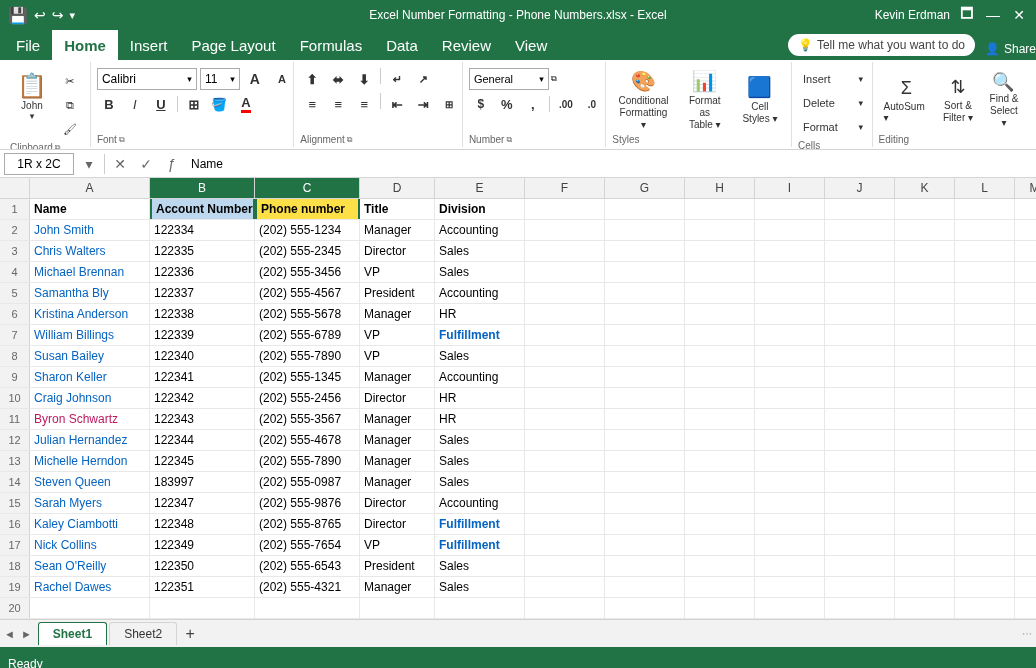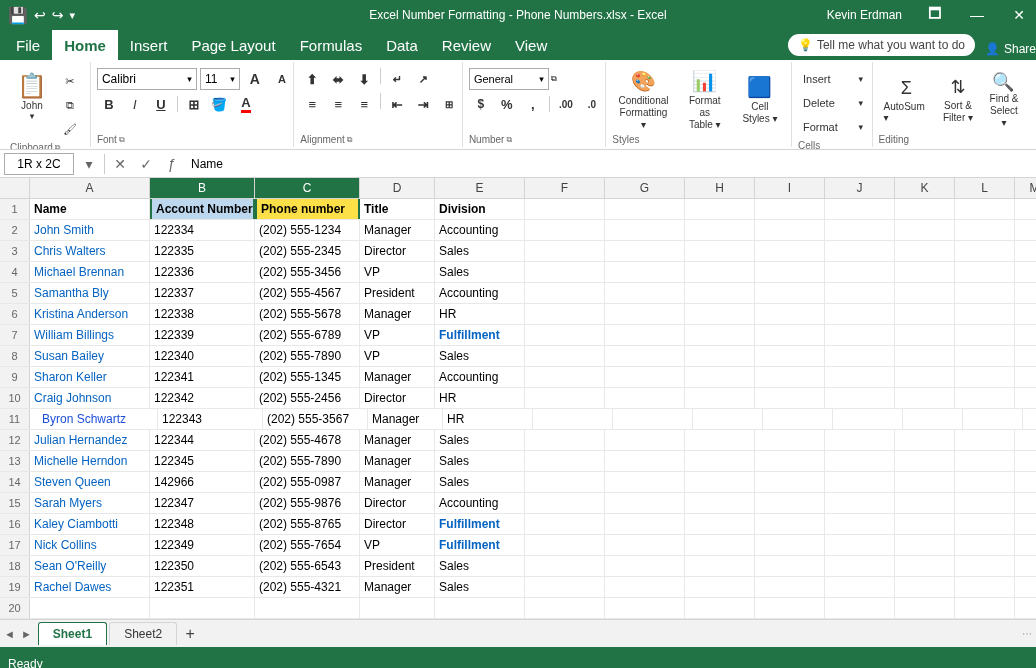--- a/index.html
+++ b/index.html
@@ -10,21 +10,21 @@
       background: #217346;
       color: #fff;
       height: 30px;
       display: flex;
       align-items: center;
       justify-content: space-between;
       padding: 0 8px;
     }
     #title-bar .title-left { display: flex; align-items: center; gap: 6px; }
     #title-bar .title-center { font-size: 12px; color: #fff; position: absolute; left: 50%; transform: translateX(-50%); }
-    #title-bar .title-right { display: flex; align-items: center; gap: 24px; font-size: 12px; }
+    #title-bar .title-right { display: flex; align-items: center; gap: 8px; font-size: 12px; }
     .win-btn { width: 18px; height: 18px; display: inline-flex; align-items: center; justify-content: center; cursor: pointer; font-size: 14px; color: #fff; }
 
     
     #ribbon-tabs {
       background: #217346;
       display: flex;
       align-items: flex-end;
       height: 30px;
       padding-left: 4px;
     }
@@ -728,21 +728,21 @@
           <div class="cell col-g"></div>
           <div class="cell col-h"></div>
           <div class="cell col-i"></div>
           <div class="cell col-j"></div>
           <div class="cell col-k"></div>
           <div class="cell col-l"></div>
           <div class="cell col-m"></div>
         </div>
         <div class="grid-row">
           <div class="row-num">11</div>
-          <div class="cell col-a" style="color: #1d4ed8; margin-left: 8px;">Byron Schwartz</div>
+          <div class="cell col-a" style="color: #be185d;">Byron Schwartz</div>
           <div class="cell col-b">122343</div>
           <div class="cell col-c">(202) 555-3567</div>
           <div class="cell col-d">Manager</div>
           <div class="cell col-e">HR</div>
           <div class="cell col-f"></div>
           <div class="cell col-g"></div>
           <div class="cell col-h"></div>
           <div class="cell col-i"></div>
           <div class="cell col-j"></div>
           <div class="cell col-k"></div>
@@ -777,21 +777,21 @@
           <div class="cell col-h"></div>
           <div class="cell col-i"></div>
           <div class="cell col-j"></div>
           <div class="cell col-k"></div>
           <div class="cell col-l"></div>
           <div class="cell col-m"></div>
         </div>
         <div class="grid-row">
           <div class="row-num">14</div>
           <div class="cell col-a" style="color: rgb(5, 99, 193);">Steven Queen</div>
-          <div class="cell col-b">142966</div>
+          <div class="cell col-b">183997</div>
           <div class="cell col-c">(202) 555-0987</div>
           <div class="cell col-d">Manager</div>
           <div class="cell col-e">Sales</div>
           <div class="cell col-f"></div>
           <div class="cell col-g"></div>
           <div class="cell col-h"></div>
           <div class="cell col-i"></div>
           <div class="cell col-j"></div>
           <div class="cell col-k"></div>
           <div class="cell col-l"></div>

